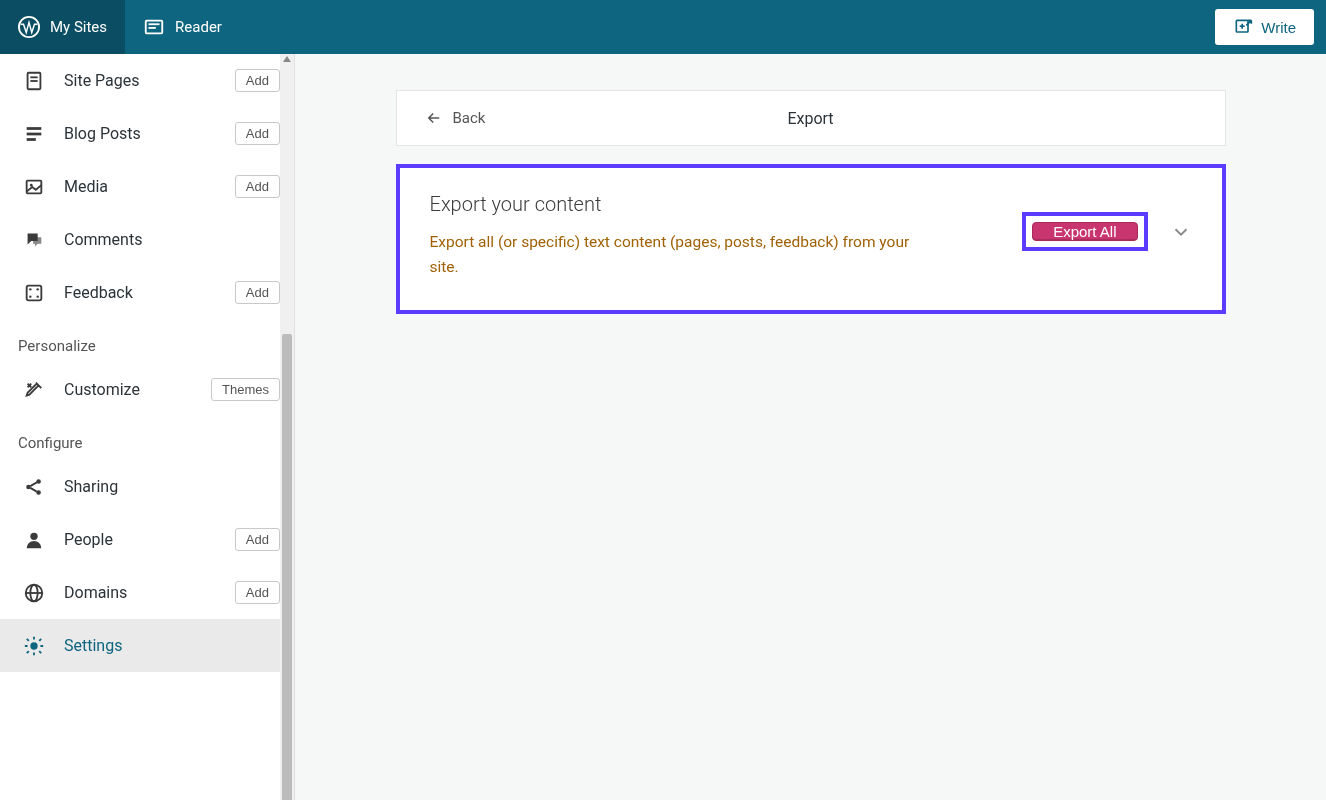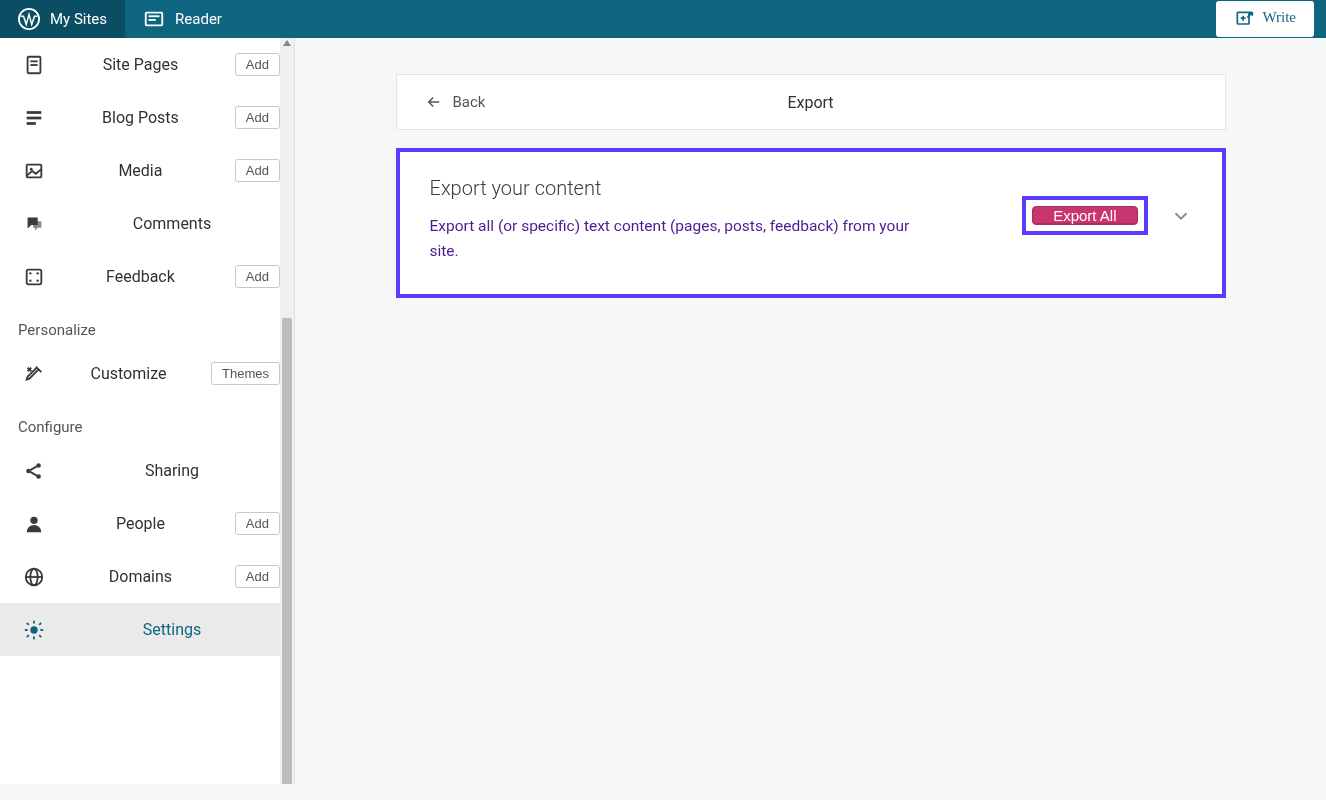--- a/index.html
+++ b/index.html
@@ -4,21 +4,21 @@
 <style>
 * { margin: 0; padding: 0; box-sizing: border-box; }
 body {
   font-family: -apple-system, BlinkMacSystemFont, "Segoe UI", Roboto, sans-serif;
   background: #f6f7f7;
   width: 1326px;
   height: 800px;
   overflow: hidden;
 }
 .topbar {
-  height: 38px;
+  height: 54px;
   background: #0e6580;
   display: flex;
   align-items: center;
   justify-content: space-between;
   padding: 0 12px 0 0;
 }
 .topbar-left { display: flex; align-items: center; height: 100%; }
 .topbar-item {
   display: flex;
   align-items: center;
@@ -32,24 +32,23 @@
 .topbar-item.active { background: #0b4e63; }
 .write-btn {
   background: #fff;
   color: #0e6580;
   border: none;
   border-radius: 3px;
   padding: 8px 18px;
   font-size: 15px;
   font-weight: 500;
   display: flex;
-  align-items: flex-start;
+  align-items: center;
   gap: 8px;
   cursor: pointer;
-  font-family: Liberation Serif, serif;
 }
 .layout { display: flex; height: calc(100% - 54px); }
 .sidebar {
   width: 295px;
   background: #fff;
   border-right: 1px solid #e0e0e0;
   overflow-y: auto;
   position: relative;
 }
 .sidebar .scrollbar-hint {
@@ -90,21 +89,21 @@
 }
 .sidebar-item.active {
   background: #eaeaea;
   color: #0e6580;
 }
 .sidebar-item .icon { width: 24px; height: 24px; display:flex; align-items:center; justify-content:center; flex-shrink:0; }
 .sidebar-item.active .icon svg { fill: #0e6580; }
 .sidebar-item.active .icon svg path,
 .sidebar-item.active .icon svg circle,
 .sidebar-item.active .icon svg rect { stroke: #0e6580; fill:#0e6580;}
-.sidebar-item .label { flex: 1; text-align: center; }
+.sidebar-item .label { flex: 1; }
 .sidebar-item .action-btn {
   font-size: 13px;
   color: #555;
   background: #fff;
   border: 1px solid #c8c8c8;
   border-radius: 3px;
   padding: 3px 10px;
   cursor: pointer;
 }
 .sidebar-section-header {
@@ -161,21 +160,21 @@
   border: 4px solid #5a3bff;
 }
 .card-left { flex: 1; }
 .card h2 {
   font-size: 20px;
   font-weight: 300;
   color: #3c3c3c;
   margin-bottom: 14px;
 }
 .card p {
-  color: #4c1d95;
+  color: #a16207;
   font-size: 15.5px;
   line-height: 1.6;
   max-width: 490px;
 }
 .card-right {
   display: flex;
   align-items: center;
   gap: 22px;
   padding-top: 20px;
 }

